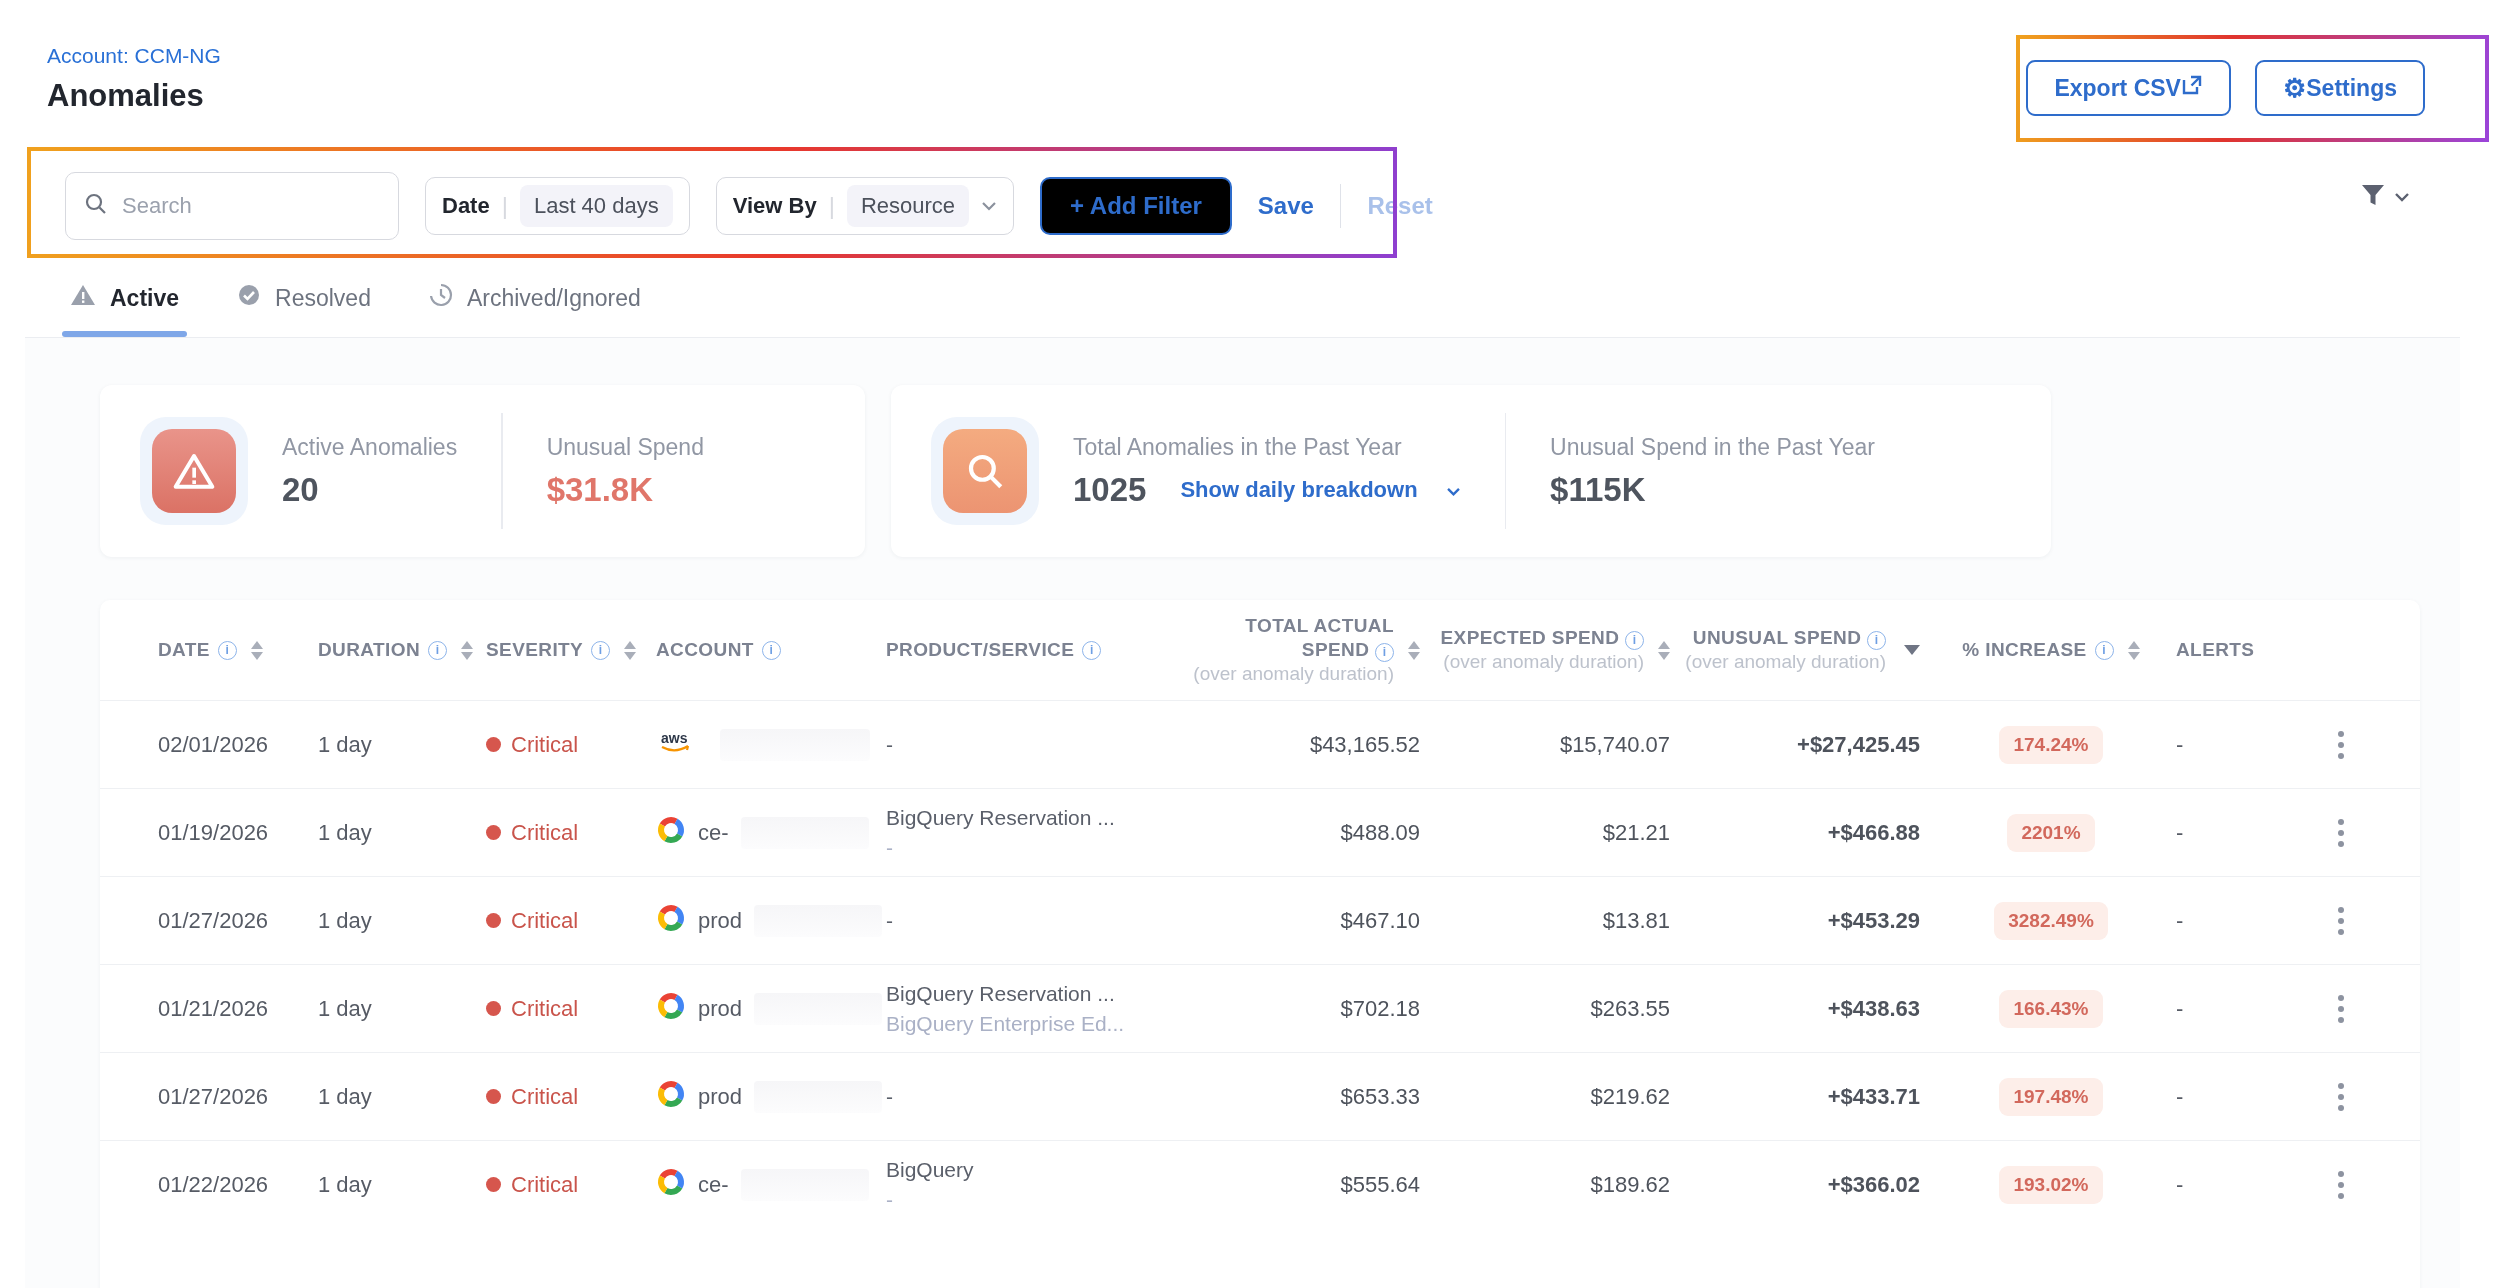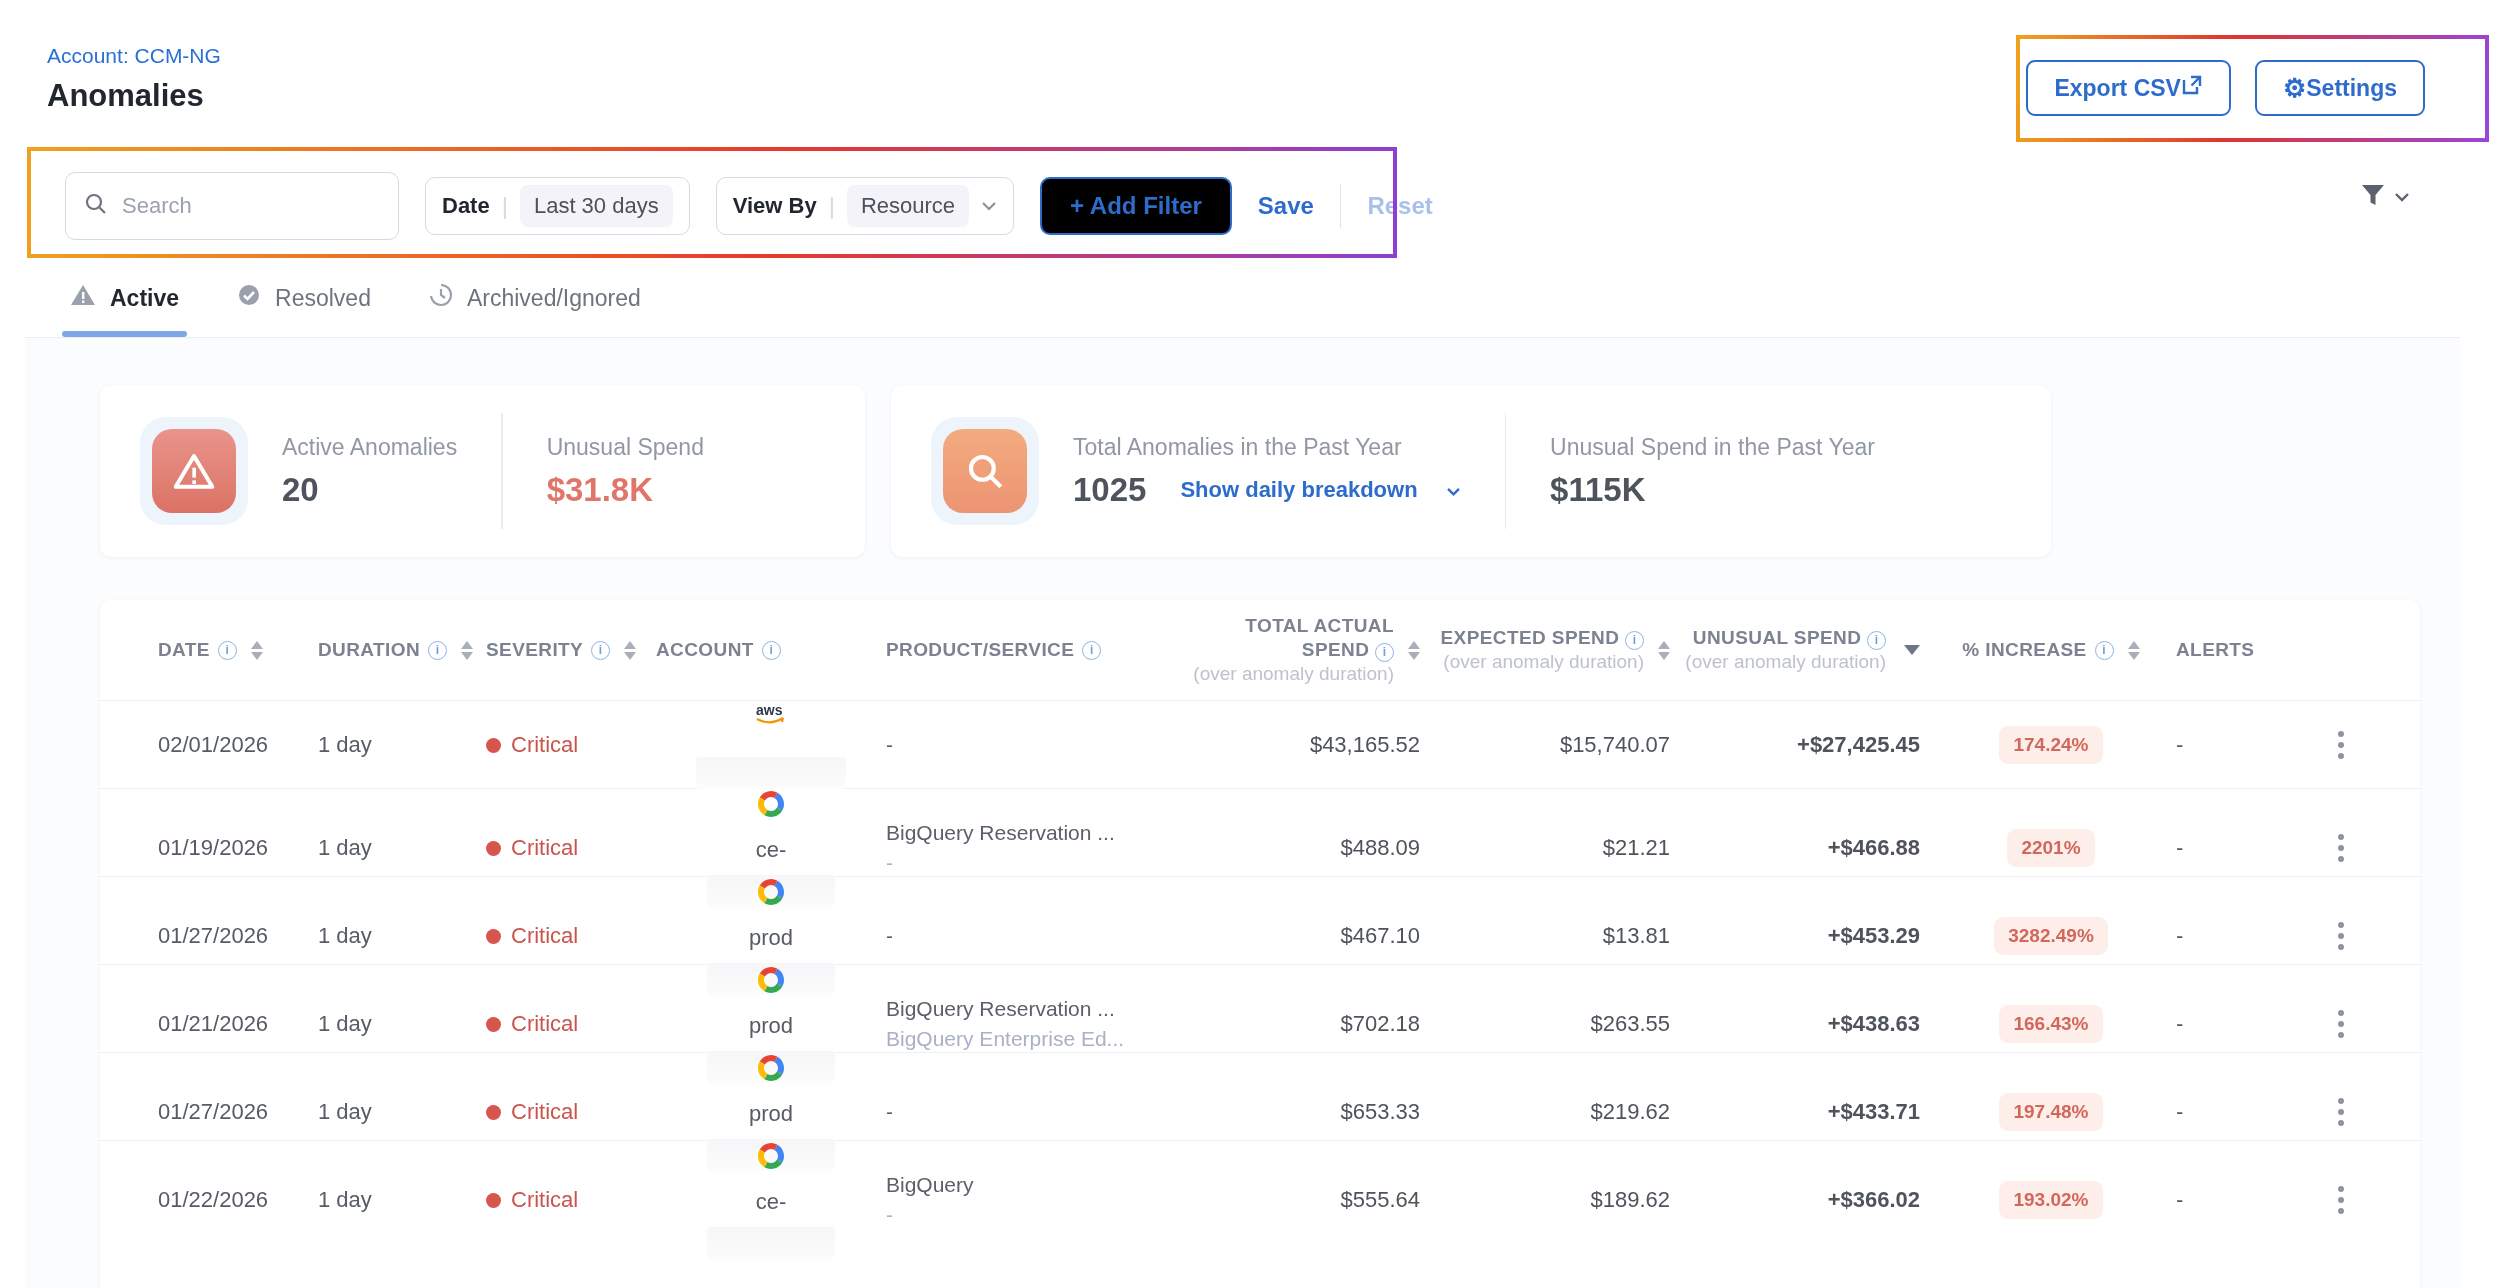--- a/index.html
+++ b/index.html
@@ -80,21 +80,21 @@
   .sort { display:inline-flex; flex-direction:column; gap:3px; margin-left:6px; cursor:pointer; }
   .sort .up { width:0; height:0; border-left:6px solid transparent; border-right:6px solid transparent; border-bottom:8px solid #a9aeb9; }
   .sort .dn { width:0; height:0; border-left:6px solid transparent; border-right:6px solid transparent; border-top:8px solid #a9aeb9; }
   .sort-desc { width:0; height:0; border-left:8px solid transparent; border-right:8px solid transparent; border-top:10px solid #6f7584; margin-left:10px; cursor:pointer; }
 
   .trow { height:88px; border-top:1.5px solid #eef0f3; }
   .cell { font-size:22px; color:#565b65; }
   .cell.right { text-align:right; padding-right:6px; color:#4e535c; }
   .severity { display:flex; align-items:center; gap:10px; color:#c9544b; }
   .sev-dot { width:15px; height:15px; border-radius:50%; background:#d6564d; }
-  .account-cell { display:flex; align-items:center; gap:12px;flex-direction:column; }
+  .account-cell { display:flex; align-items:center; gap:12px; }
   .redact { display:inline-block; width:128px; height:32px; border-radius:4px; background:linear-gradient(180deg,#f6f6f8,#fcfcfd); }
   .product-line1 { font-size:21px; color:#5a5f6a; }
   .product-line2 { font-size:21px; color:#aab1c6; margin-top:6px; }
   .unusual { font-weight:bold; color:#d8605a; }
   .pct-badge { display:inline-block; background:#fdeee9; color:#d2685c; font-size:19px; font-weight:bold; border-radius:9px; padding:8px 14px; }
   .pct-cell { text-align:center; }
   .kebab { display:flex; flex-direction:column; gap:5px; align-items:center; cursor:pointer; padding:6px; }
   .kebab span { width:6px; height:6px; border-radius:50%; background:#8d93a0; }
 
   
@@ -138,21 +138,21 @@
             <circle cx="10" cy="10" r="7" fill="none" stroke="#6d737f" stroke-width="2.2"></circle>
             <path d="M15.5 15.5 21 21" stroke="#6d737f" stroke-width="2.2"></path>
           </svg>
       </span>
       <input type="text" placeholder="Search" style="">
     </div>
 
     <div class="pill">
       <span class="pill-label">Date</span>
       <span class="pill-sep">|</span>
-      <span class="pill-value">Last 30 days</span>
+      <span class="pill-value">Last 40 days</span>
     </div>
 
     <div class="pill">
       <span class="pill-label">View By</span>
       <span class="pill-sep">|</span>
       <span class="pill-value">Resource</span>
       <span class="chev">
         <svg width="16" height="11" viewBox="0 0 16 11">
             <path d="M2 2l6 6 6-6" fill="none" stroke="#8b919d" stroke-width="2.2"></path>
           </svg>

